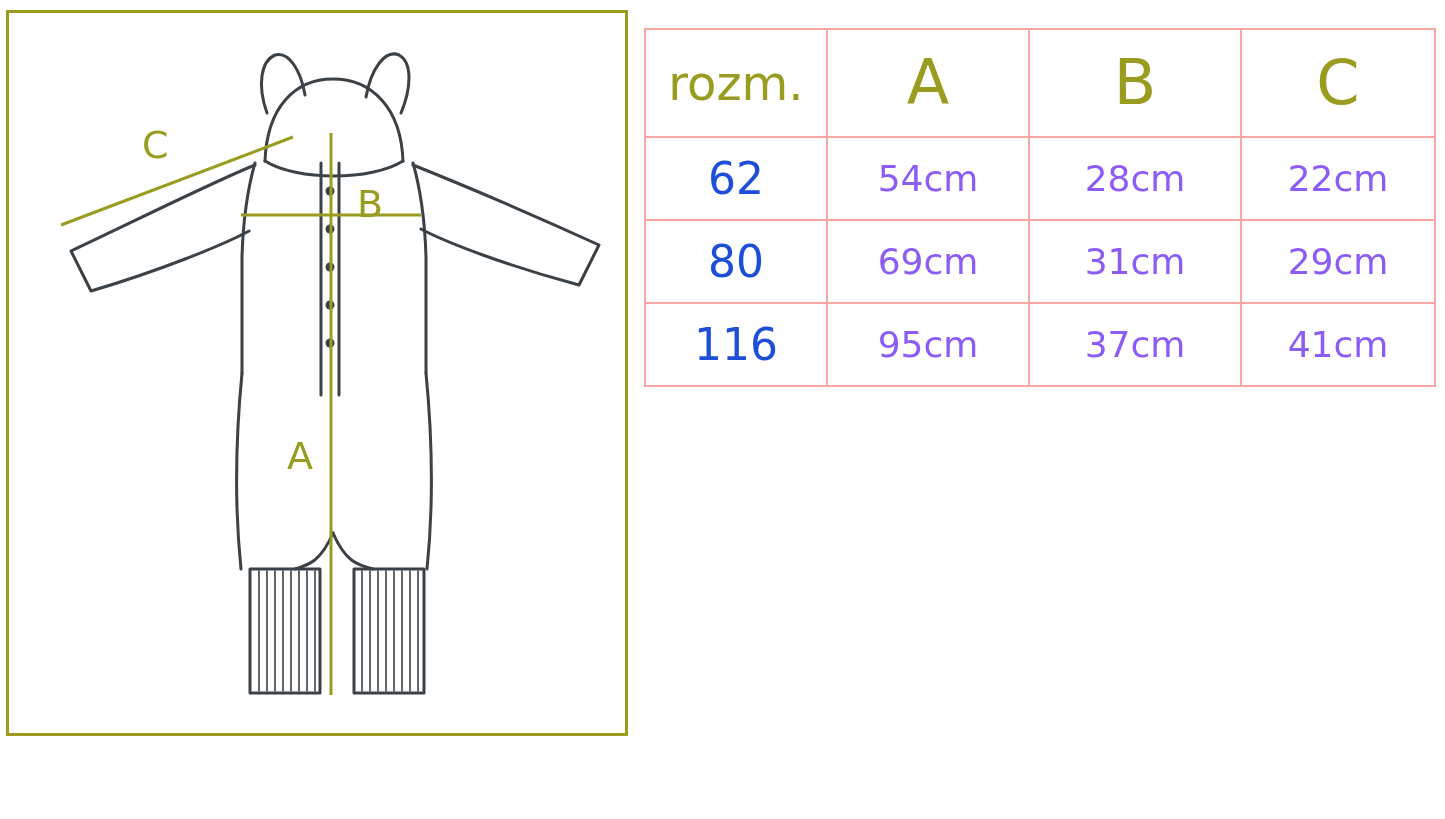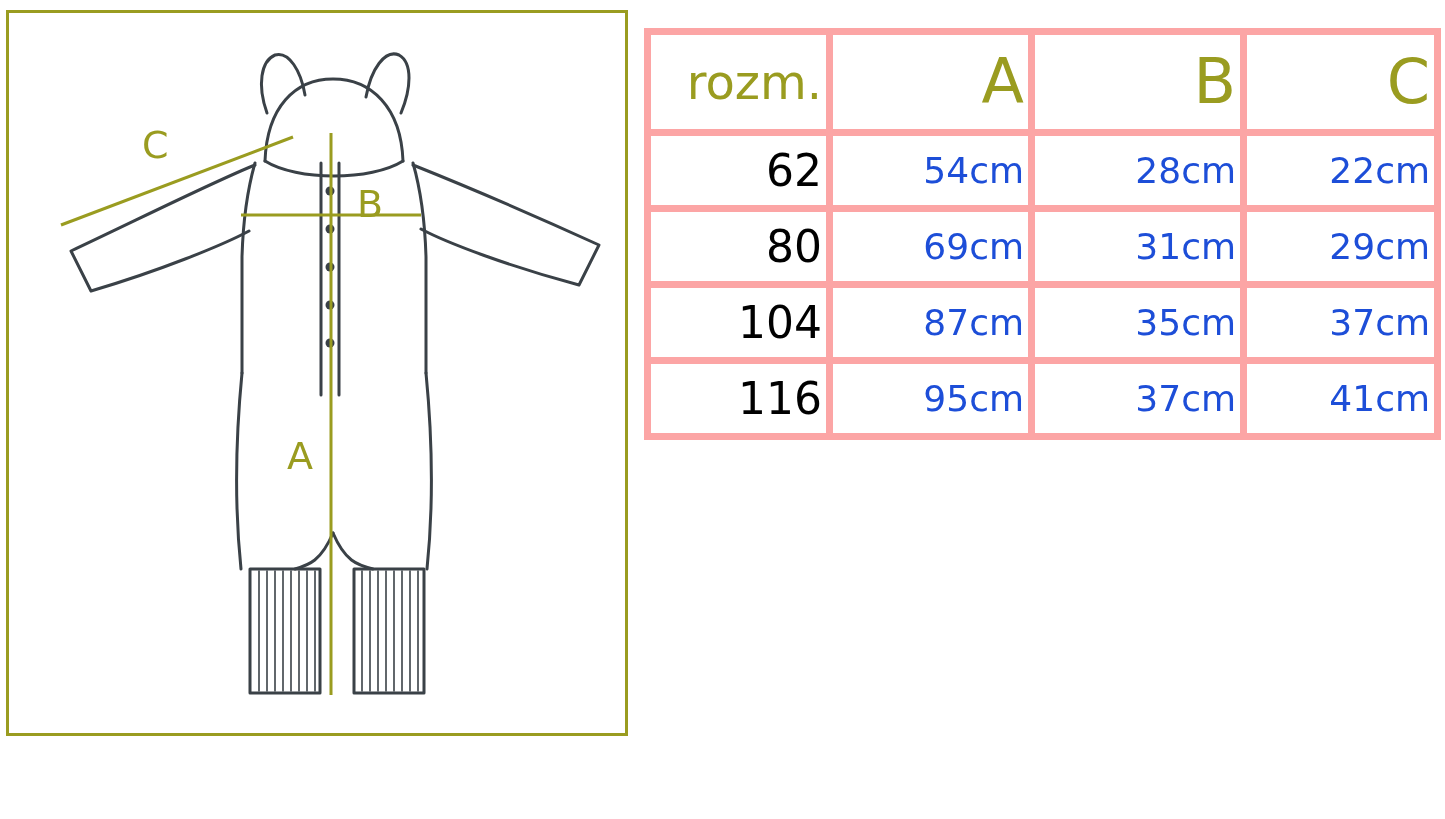--- a/index.html
+++ b/index.html
@@ -50,50 +50,50 @@
   
   #size-table {
     position: absolute;
     left: 644px;
     top: 28px;
     width: 790px;
     border-collapse: collapse;
     table-layout: fixed;
   }
   #size-table td, #size-table th {
-    border: 7px solid #fca5a5;
-    padding: 4px;
-    text-align: right;
+    border: 2px solid #fca5a5;
+    padding: 10px;
+    text-align: center;
     vertical-align: middle;
     font-weight: normal;
   }
   #size-table col.c-size { width: 182px; }
   #size-table col.c-a { width: 202px; }
   #size-table col.c-b { width: 212px; }
   #size-table col.c-c { width: 194px; }
 
   .head-cell {
     height: 86px;
     color: #9a9c20;
     font-size: 48px;
     font-family: "DejaVu Sans", sans-serif;
   }
   .head-cell.letter {
     font-size: 62px;
     line-height: 1;
   }
   .size-cell {
     height: 61px;
-    color: #000000;
+    color: #1d4ed8;
     font-size: 44px;
     font-family: "DejaVu Sans", sans-serif;
   }
   .meas-cell {
     height: 61px;
-    color: #1d4ed8;
+    color: #8b5cf6;
     font-size: 36px;
     font-family: "DejaVu Sans", sans-serif;
   }
 </style>
 </head>
 <body>
 
 <div id="page">
 
   <div id="diagram-panel">
@@ -188,26 +188,20 @@
         <td class="meas-cell">28cm</td>
         <td class="meas-cell">22cm</td>
       </tr>
       <tr>
         <td class="size-cell">80</td>
         <td class="meas-cell">69cm</td>
         <td class="meas-cell">31cm</td>
         <td class="meas-cell">29cm</td>
       </tr>
       <tr>
-        <td class="size-cell">104</td>
-        <td class="meas-cell">87cm</td>
-        <td class="meas-cell">35cm</td>
-        <td class="meas-cell">37cm</td>
-      </tr>
-      <tr>
         <td class="size-cell">116</td>
         <td class="meas-cell">95cm</td>
         <td class="meas-cell">37cm</td>
         <td class="meas-cell">41cm</td>
       </tr>
     </tbody>
   </table>
 
 </div>
 

